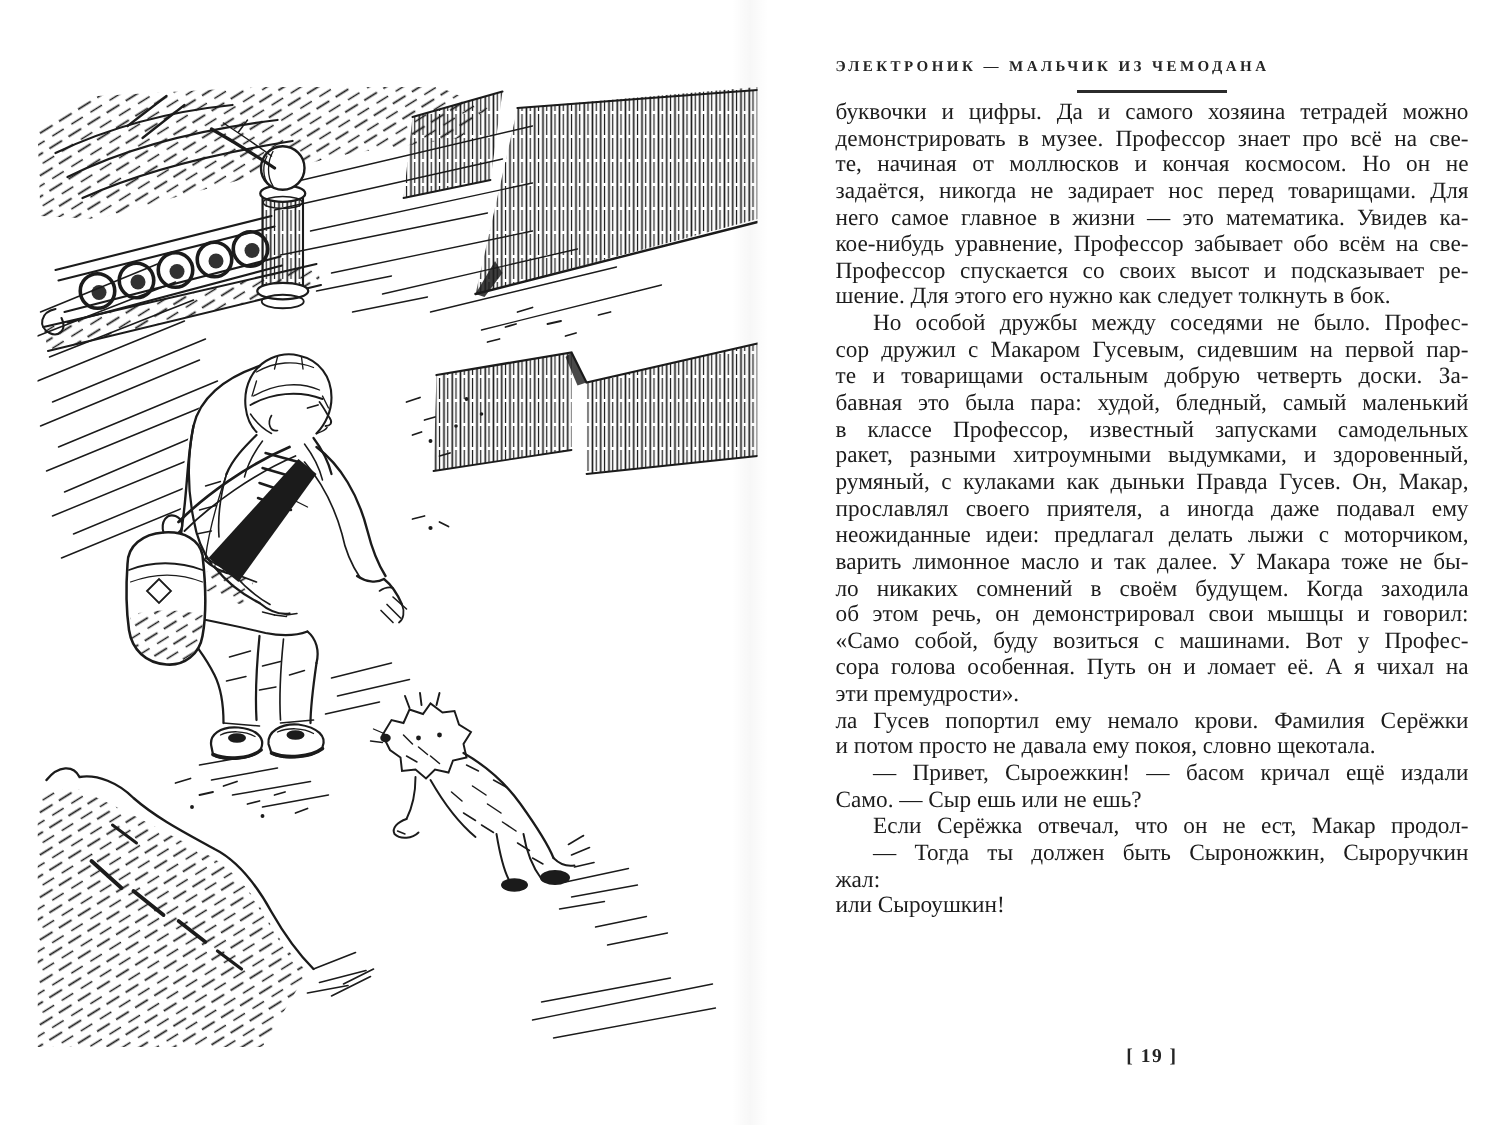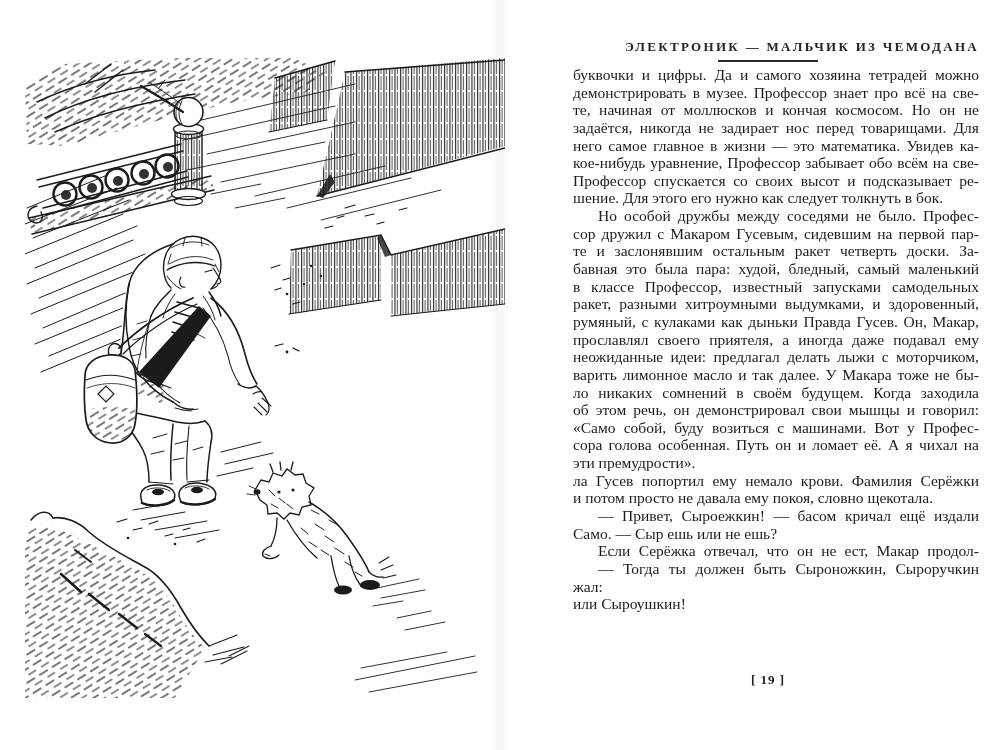--- a/index.html
+++ b/index.html
@@ -9,33 +9,33 @@
     color:#1c1c1c;overflow:hidden;
   }
   .spread{position:relative;width:1000px;height:750px;background:#ffffff;}
   .gutter{position:absolute;left:488px;top:0;width:24px;height:750px;
     background:linear-gradient(90deg,rgba(0,0,0,0) 0%,rgba(0,0,0,0.03) 50%,rgba(0,0,0,0) 100%);}
   .page{position:absolute;top:0;height:750px;}
   .page.left{left:0;width:500px;}
   .page.right{left:500px;width:500px;}
   .illustration{position:absolute;left:25px;top:58px;width:480px;height:657px;}
   .running-head{
-    position:absolute;left:57px;top:39px;width:422px;text-align:right;
-    font-weight:bold;font-size:13px;letter-spacing:2.3px;color:#242424;white-space:nowrap;
+    position:absolute;left:57px;top:39px;width:422px;text-align:left;
+    font-weight:bold;font-size:10px;letter-spacing:2.3px;color:#242424;white-space:nowrap;
   }
   .head-rule{position:absolute;left:218px;top:60px;width:100px;height:1.5px;background:#2b2b2b;}
   .body-text{
     position:absolute;left:57px;top:66px;width:422px;
     font-size:15.5px;line-height:17.65px;color:#1c1c1c;
   }
-  .line{text-align:justify;text-align-last:justify;height:17.65px;white-space:nowrap;margin-left:16px;}
+  .line{text-align:justify;text-align-last:justify;height:17.65px;white-space:nowrap;}
   .line.last{text-align-last:left;white-space:normal;}
   .line.ind{text-indent:25px;}
   .folio{
-    position:absolute;left:57px;top:672px;width:422px;text-align:center;
+    position:absolute;left:57px;top:696px;width:422px;text-align:center;
     font-size:13px;font-weight:bold;letter-spacing:1px;color:#242424;
   }
 </style>
 </head>
 <body>
 
 <div class="spread">
   <div class="gutter"></div>
 
   <div class="page left">
@@ -365,21 +365,21 @@
         <div class="line">буквочки и цифры. Да и самого хозяина тетрадей можно</div>
         <div class="line">демонстрировать в музее. Профессор знает про всё на све-</div>
         <div class="line">те, начиная от моллюсков и кончая космосом. Но он не</div>
         <div class="line">задаётся, никогда не задирает нос перед товарищами. Для</div>
         <div class="line">него самое главное в жизни — это математика. Увидев ка-</div>
         <div class="line">кое-нибудь уравнение, Профессор забывает обо всём на све-</div>
         <div class="line">Профессор спускается со своих высот и подсказывает ре-</div>
         <div class="line last">шение. Для этого его нужно как следует толкнуть в бок.</div>
         <div class="line ind">Но особой дружбы между соседями не было. Профес-</div>
         <div class="line">сор дружил с Макаром Гусевым, сидевшим на первой пар-</div>
-        <div class="line">те и заслонявшим остальным ракет четверть доски. За-</div>
+        <div class="line">те и товарищами остальным добрую четверть доски. За-</div>
         <div class="line">бавная это была пара: худой, бледный, самый маленький</div>
         <div class="line">в классе Профессор, известный запусками самодельных</div>
         <div class="line">ракет, разными хитроумными выдумками, и здоровенный,</div>
         <div class="line">румяный, с кулаками как дыньки Правда Гусев. Он, Макар,</div>
         <div class="line">прославлял своего приятеля, а иногда даже подавал ему</div>
         <div class="line">неожиданные идеи: предлагал делать лыжи с моторчиком,</div>
         <div class="line">варить лимонное масло и так далее. У Макара тоже не бы-</div>
         <div class="line">ло никаких сомнений в своём будущем. Когда заходила</div>
         <div class="line">об этом речь, он демонстрировал свои мышцы и говорил:</div>
         <div class="line">«Само собой, буду возиться с машинами. Вот у Профес-</div>

